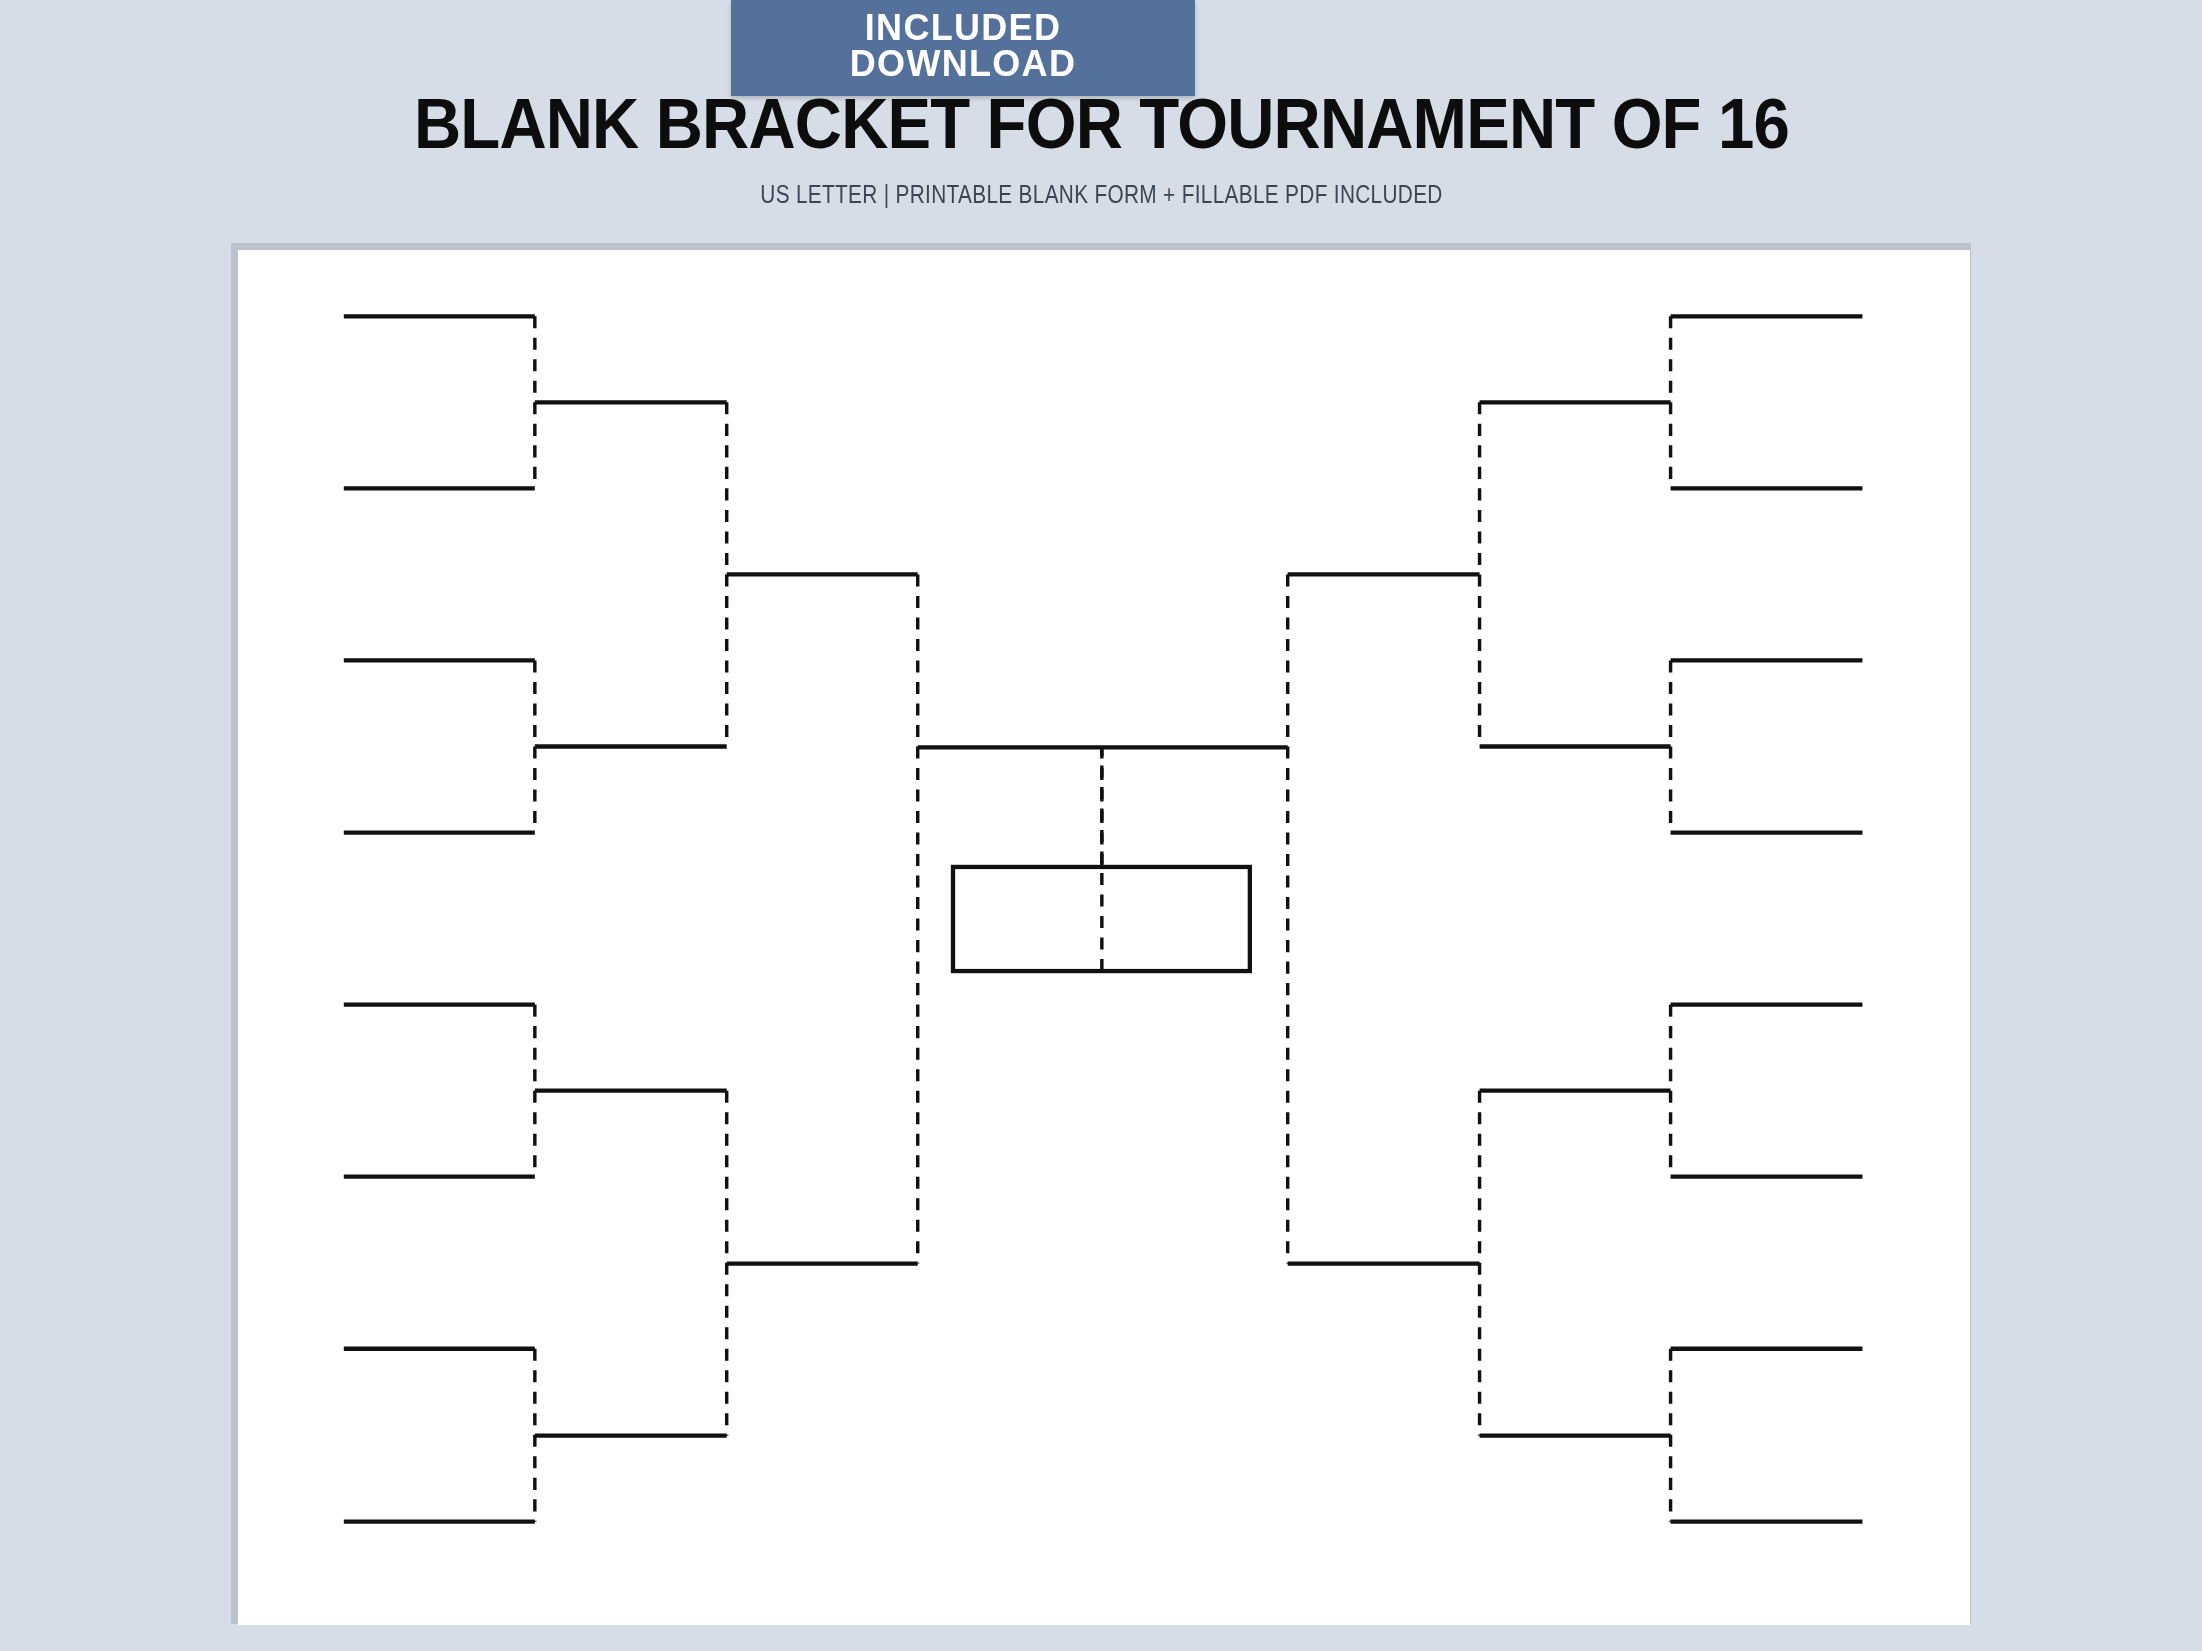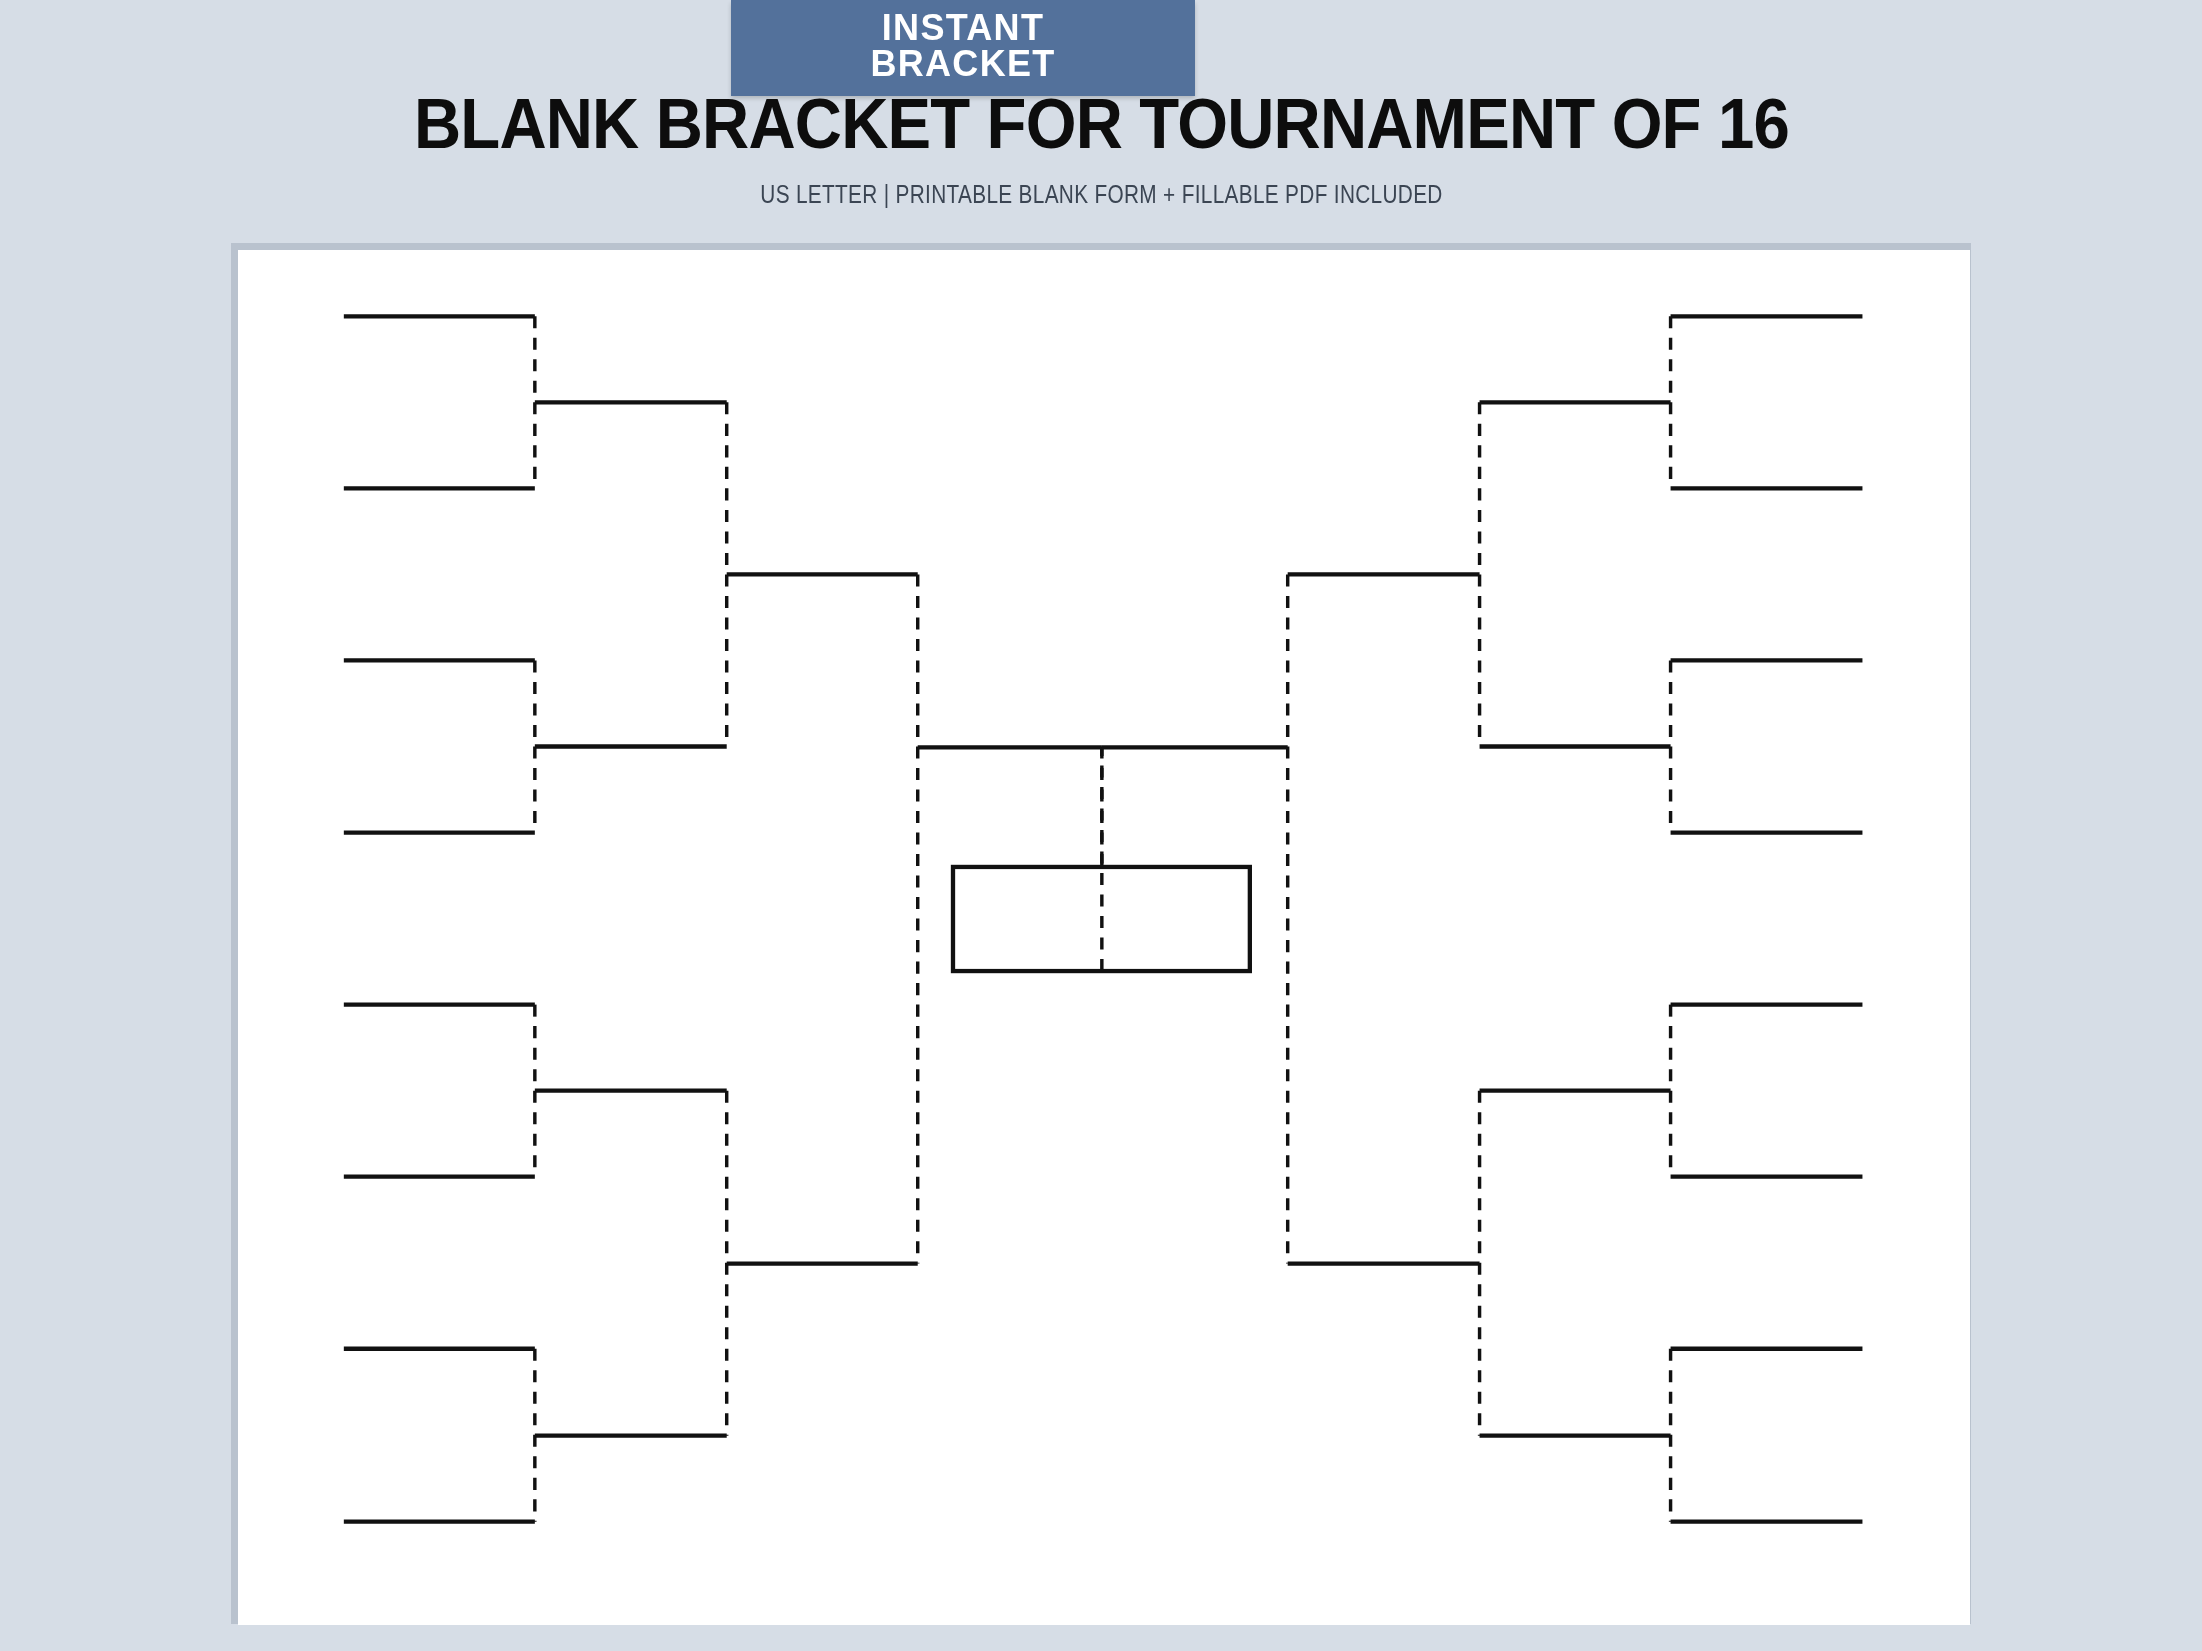--- a/index.html
+++ b/index.html
@@ -77,21 +77,21 @@
     width:1732px;height:1375px;
   }
   .seat{stroke:#111111;stroke-width:5;stroke-linecap:butt;}
   .connector{stroke:#111111;stroke-width:4;stroke-dasharray:14 11;}
   .champ-box{fill:none;stroke:#111111;stroke-width:5;}
 </style>
 </head>
 <body>
 
 <div id="header">
-  <div id="badge">INSTANT BRACKET</div>
+  <div id="badge">INCLUDED DOWNLOAD</div>
   <div id="title">BLANK BRACKET FOR TOURNAMENT OF 16</div>
   <div id="subtitle">US LETTER  | PRINTABLE BLANK FORM + FILLABLE PDF INCLUDED</div>
 </div>
 
 <div id="card-shadow"></div>
 <div id="card"></div>
 
 <svg id="bracket-svg" viewBox="0 0 2013 1598" xmlns="http://www.w3.org/2000/svg">
   <g id="connectors">
       <line x1="345" y1="77" x2="345" y2="277" class="connector"></line>

